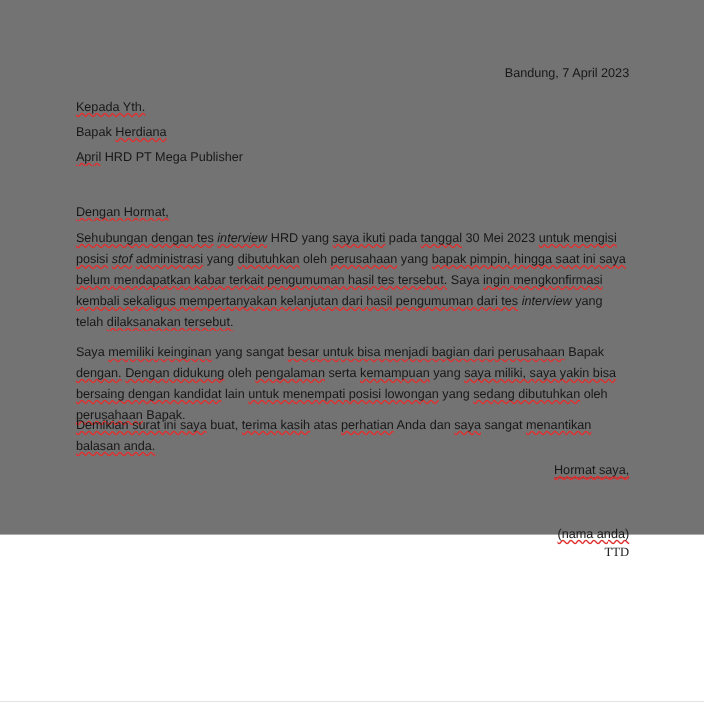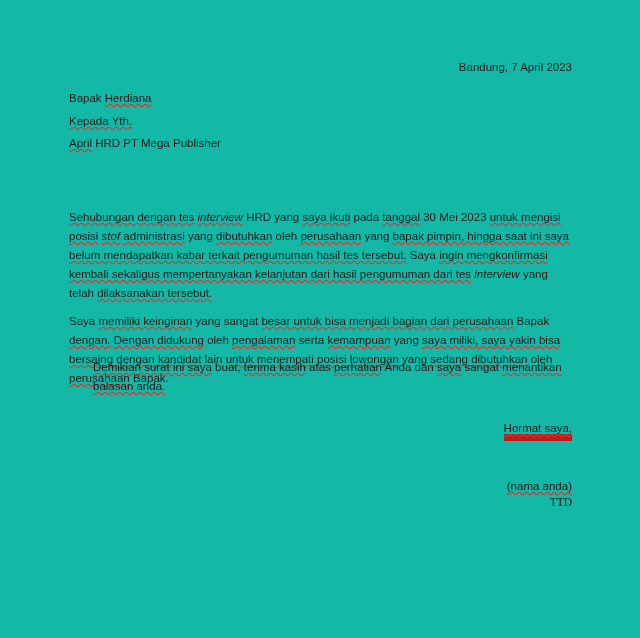--- a/index.html
+++ b/index.html
@@ -1,74 +1,77 @@
 <!DOCTYPE html>
 <html><head>
 <meta charset="utf-8">
 <style>
   html,body{margin:0;padding:0;}
   body{
     width:640px;height:638px;background:#ffffff;
     font-family:"Liberation Sans","DejaVu Sans",sans-serif;
     color:#181818;overflow:hidden;
   }
-  .page{position:relative;width:640px;height:638px;background:#14b8a6;}
+  .page{position:relative;width:640px;height:486px;background:#737373;}
 
   
   .col{position:absolute;left:69px;width:503px;}
 
   .date-line{top:59px;text-align:right;font-size:11.5px;line-height:16px;}
 
   .addr{top:87px;font-size:11.5px;line-height:22.5px;}
   .addr .ln{display:block;white-space:nowrap;}
 
   .salut{top:185px;font-size:11.5px;line-height:16px;}
 
   .para{font-size:11.5px;line-height:19px;text-align:justify;}
   .para p{margin:0;}
   .para p:last-child{text-align:left;}
 
   .p1{top:208px;}
   .p2{top:312px;}
-  .p3{top:358px;margin-left:24px;}
+  .p3{top:378px;}
 
   .sign{font-size:11.5px;line-height:16px;text-align:right;}
   .s1{top:420px;}
   .s2{top:478px;}
   .s3{top:494px;font-family:Liberation Serif, serif;}
 
   i,.ital{font-style:italic;}
 
   
   .sp{
     text-decoration:underline wavy #e03030;
     text-decoration-skip-ink:none;
     text-underline-offset:1px;
     -webkit-text-decoration:underline wavy #e03030;
   }
   .solid-ul{
-    border-bottom:7px solid #b91c1c;
+    border-bottom:1px solid #b91c1c;
     padding-bottom:0px;
   }
 </style>
 </head>
 <body>
 
 <div class="page">
 
   <div class="col date-line">
     <span>Bandung, 7 April 2023</span>
   </div>
 
   <div class="col addr">
+    <span class="ln"><span class="sp">Kepada Yth.</span></span>
     <span class="ln">Bapak <span class="sp">Herdiana</span></span>
-    <span class="ln"><span class="sp">Kepada Yth.</span></span>
     <span class="ln"><span class="sp">April</span> HRD PT Mega Publisher</span>
   </div>
 
+  <div class="col salut">
+    <span class="sp">Dengan Hormat,</span>
+  </div>
 
   <div class="col para p1">
     <p><span class="sp">Sehubungan dengan tes</span> <i class="sp ital">interview</i> HRD yang <span class="sp">saya ikuti</span> pada <span class="sp">tanggal</span> 30 Mei 2023 <span class="sp">untuk mengisi posisi</span> <i class="sp ital">stof</i> <span class="sp">administrasi</span> yang <span class="sp">dibutuhkan</span> oleh <span class="sp">perusahaan</span> yang <span class="sp">bapak pimpin, hingga saat ini saya belum mendapatkan kabar terkait pengumuman hasil tes tersebut.</span> Saya <span class="sp">ingin mengkonfirmasi kembali sekaligus mempertanyakan kelanjutan dari hasil pengumuman dari tes</span> <i class="ital">interview</i> yang telah <span class="sp">dilaksanakan tersebut.</span></p>
   </div>
 
   <div class="col para p2">
     <p>Saya <span class="sp">memiliki keinginan</span> yang sangat <span class="sp">besar untuk bisa menjadi bagian dari perusahaan</span> Bapak <span class="sp">dengan.</span> <span class="sp">Dengan didukung</span> oleh <span class="sp">pengalaman</span> serta <span class="sp">kemampuan</span> yang <span class="sp">saya miliki, saya yakin bisa bersaing dengan kandidat</span> lain <span class="sp">untuk menempati posisi lowongan</span> yang <span class="sp">sedang dibutuhkan</span> oleh <span class="sp">perusahaan</span> Bapak.</p>
   </div>
 
   <div class="col para p3">

